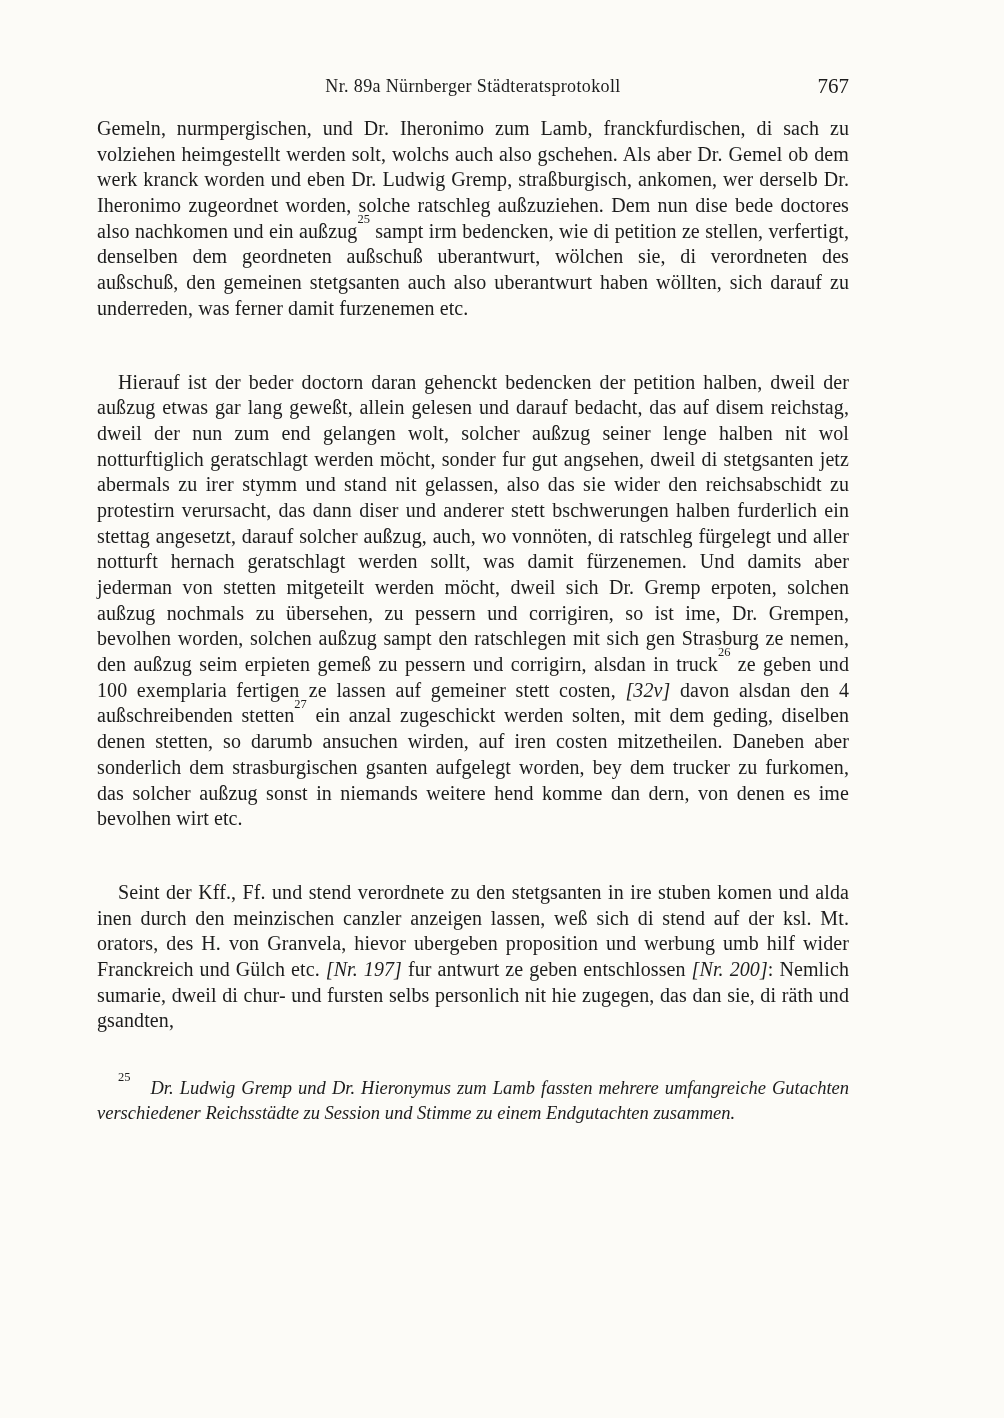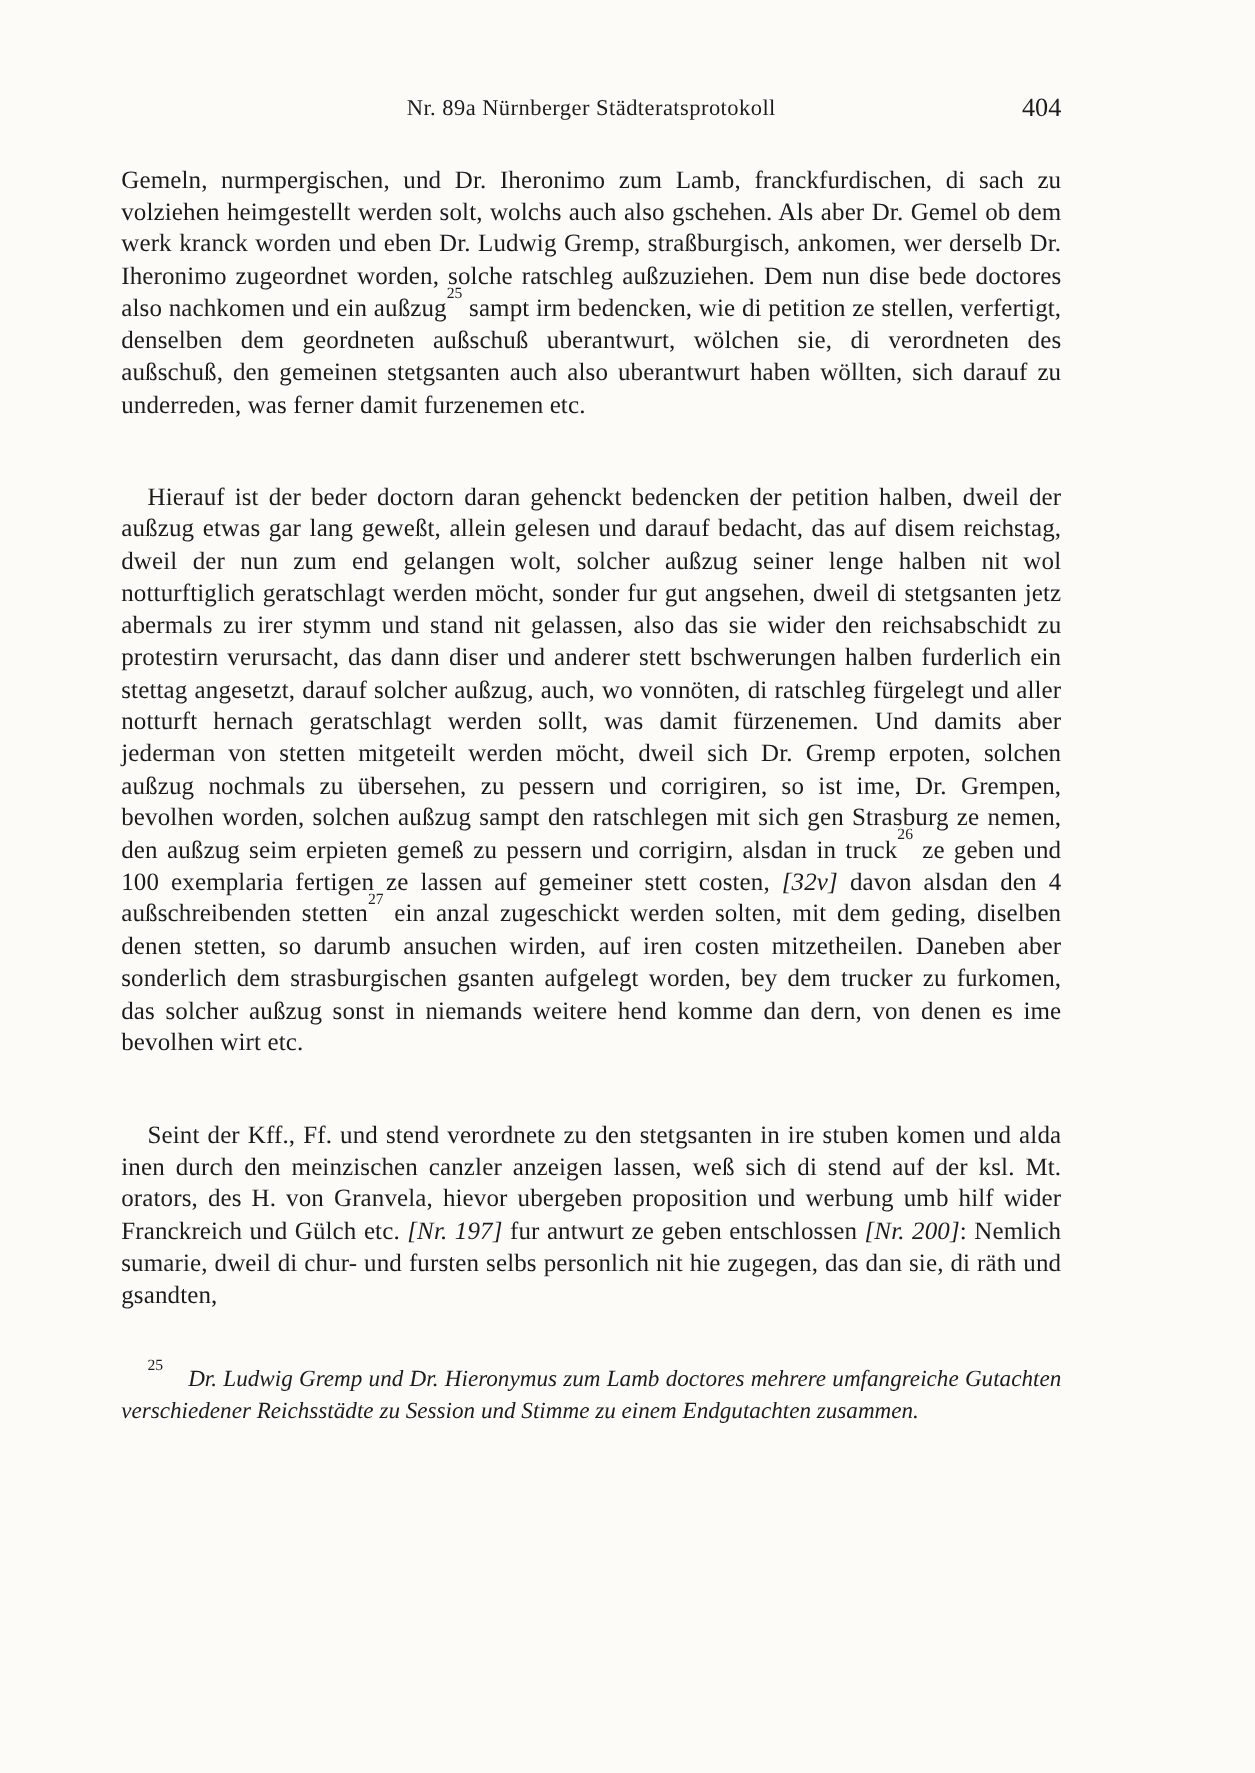--- a/index.html
+++ b/index.html
@@ -14,21 +14,21 @@
     margin: 0 auto;
     background: #fcfbf7;
     color: #1c1c1c;
     font-family: "Liberation Serif", "DejaVu Serif", serif;
     box-sizing: border-box;
     padding: 76px 155px 0 97px;
   }
   .running-head {
     position: relative;
     height: 30px;
-    margin-bottom: 26px;
+    margin-bottom: 10px;
     font-size: 18px;
   }
   .running-head .head-title {
     position: absolute;
     left: 0;
     right: 0;
     text-align: center;
     letter-spacing: 0.02em;
   }
   .running-head .page-number {
@@ -80,35 +80,35 @@
     margin-right: 20px;
   }
 </style>
 </head>
 <body>
 
 <div class="page">
 
   <div class="running-head">
     <span class="head-title">Nr. 89a Nürnberger Städteratsprotokoll</span>
-    <span class="page-number">404</span>
+    <span class="page-number">767</span>
   </div>
 
   <div class="body-text">
 
     <p><span>Gemeln, nurmpergischen, und Dr. Iheronimo zum Lamb, franckfurdischen, di sach zu volziehen heimgestellt werden solt, wolchs auch also gschehen. Als aber Dr. Gemel ob dem werk kranck worden und eben Dr. Ludwig Gremp, straßburgisch, ankomen, wer derselb Dr. Iheronimo zugeordnet worden, solche ratschleg außzuziehen. Dem nun dise bede doctores also nachkomen und ein außzug</span><sup class="note">25</sup><span> sampt irm bedencken, wie di petition ze stellen, verfertigt, denselben dem geordneten außschuß uberantwurt, wölchen sie, di verordneten des außschuß, den gemeinen stetgsanten auch also uberantwurt haben wöllten, sich darauf zu underreden, was ferner damit furzenemen etc.</span></p>
 
     <p class="indent"><span>Hierauf ist der beder doctorn daran gehenckt bedencken der petition halben, dweil der außzug etwas gar lang geweßt, allein gelesen und darauf bedacht, das auf disem reichstag, dweil der nun zum end gelangen wolt, solcher außzug seiner lenge halben nit wol notturftiglich geratschlagt werden möcht, sonder fur gut angsehen, dweil di stetgsanten jetz abermals zu irer stymm und stand nit gelassen, also das sie wider den reichsabschidt zu protestirn verursacht, das dann diser und anderer stett bschwerungen halben furderlich ein stettag angesetzt, darauf solcher außzug, auch, wo vonnöten, di ratschleg fürgelegt und aller notturft hernach geratschlagt werden sollt, was damit fürzenemen. Und damits aber jederman von stetten mitgeteilt werden möcht, dweil sich Dr. Gremp erpoten, solchen außzug nochmals zu übersehen, zu pessern und corrigiren, so ist ime, Dr. Grempen, bevolhen worden, solchen außzug sampt den ratschlegen mit sich gen Strasburg ze nemen, den außzug seim erpieten gemeß zu pessern und corrigirn, alsdan in truck</span><sup class="note">26</sup><span> ze geben und 100 exemplaria fertigen ze lassen auf gemeiner stett costen, </span><span class="italic">[32v]</span><span> davon alsdan den 4 außschreibenden stetten</span><sup class="note">27</sup><span> ein anzal zugeschickt werden solten, mit dem geding, diselben denen stetten, so darumb ansuchen wirden, auf iren costen mitzetheilen. Daneben aber sonderlich dem strasburgischen gsanten aufgelegt worden, bey dem trucker zu furkomen, das solcher außzug sonst in niemands weitere hend komme dan dern, von denen es ime bevolhen wirt etc.</span></p>
 
 
     <p class="indent"><span>Seint der Kff., Ff. und stend verordnete zu den stetgsanten in ire stuben komen und alda inen durch den meinzischen canzler anzeigen lassen, weß sich di stend auf der ksl. Mt. orators, des H. von Granvela, hievor ubergeben proposition und werbung umb hilf wider Franckreich und Gülch etc. </span><span class="italic">[Nr. 197]</span><span> fur antwurt ze geben entschlossen </span><span class="italic">[Nr. 200]</span><span>: Nemlich sumarie, dweil di chur- und fursten selbs personlich nit hie zugegen, das dan sie, di räth und gsandten,</span></p>
 
   </div>
 
   <div class="footnotes">
 
-    <p class="footnote"><sup class="fn-num">25</sup><span>Dr. Ludwig Gremp und Dr. Hieronymus zum Lamb doctores mehrere umfangreiche Gutachten verschiedener Reichsstädte zu Session und Stimme zu einem Endgutachten zusammen.</span></p>
+    <p class="footnote"><sup class="fn-num">25</sup><span>Dr. Ludwig Gremp und Dr. Hieronymus zum Lamb fassten mehrere umfangreiche Gutachten verschiedener Reichsstädte zu Session und Stimme zu einem Endgutachten zusammen.</span></p>
 
 
 
   </div>
 
 </div>
 
 </body></html>

